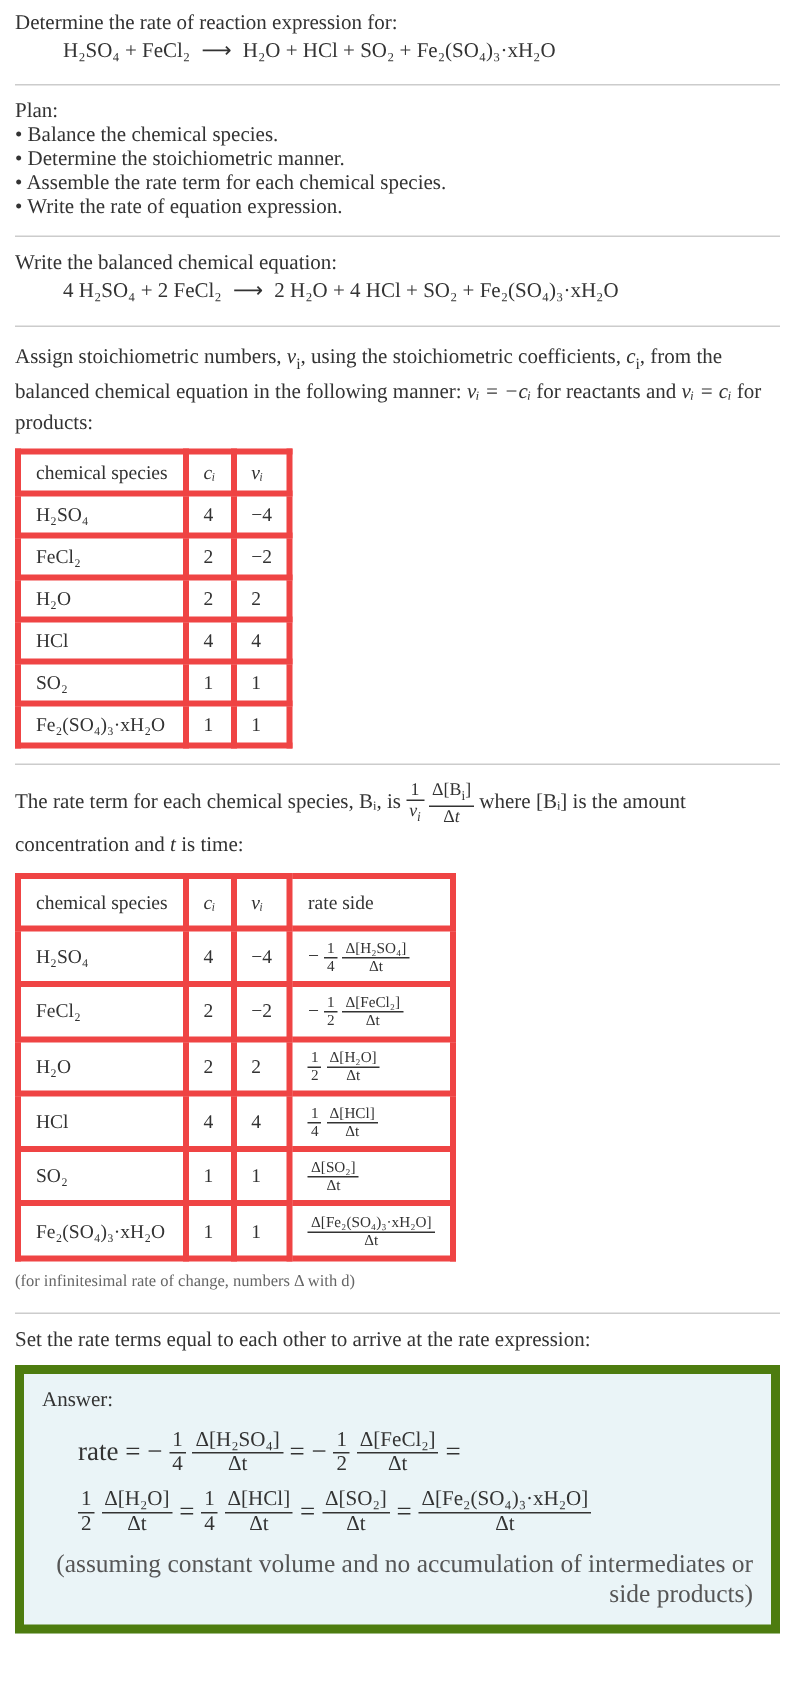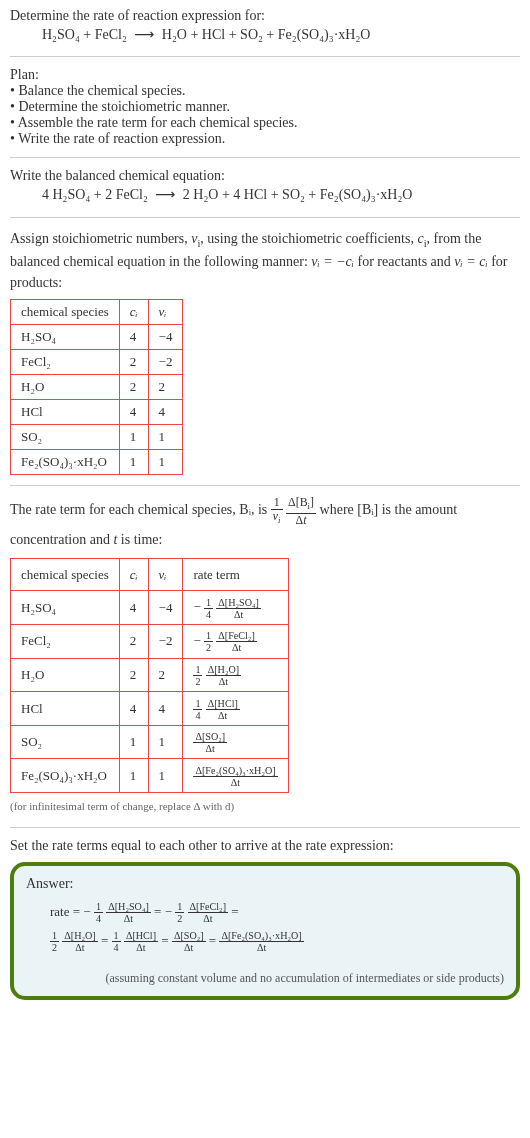--- a/index.html
+++ b/index.html
@@ -36,21 +36,21 @@
   padding: 0 4px;
 }
 .plan-item {
   padding-left: 0;
 }
 table {
   border-collapse: collapse;
   margin-top: 6px;
 }
 th, td {
-  border: 1px solid #ef4444;
+  border: 4px solid #ef4444;
   padding: 4px 10px;
   text-align: left;
   font-weight: normal;
   font-size: 13px;
 }
 th {
   background: #fff;
 }
 td.center, th.center {
 }
@@ -76,38 +76,38 @@
 .rate-intro {
   line-height: 1.8;
 }
 .footnote {
   font-size: 11px;
   color: #666;
   margin-top: 4px;
 }
 .answer-box {
   background: #eaf4f7;
-  border: 4px solid #4d7c0f;
-  border-radius: 15px;
+  border: 6px solid #4d7c0f;
+  border-radius: 0;
   padding: 10px 12px;
   margin-top: 6px;
 }
 .answer-label {
   margin-bottom: 6px;
 }
 .answer-rate {
   padding-left: 24px;
   line-height: 2.2;
-  font-size: 13px;
+  font-size: 18px;
 }
 .answer-note {
-  font-size: 12px;
+  font-size: 17px;
   color: #555;
   text-align: right;
-  margin-top: 16px;
+  margin-top: 6px;
 }
 .ital {
   font-style: italic;
 }
 </style>
 </head>
 <body>
 
 <div class="section">
   <div>Determine the rate of reaction expression for:</div>
@@ -118,21 +118,21 @@
   </div>
 </div>
 
 <hr class="hr">
 
 <div class="section">
   <div>Plan:</div>
   <div class="plan-item">• Balance the chemical species.</div>
   <div class="plan-item">• Determine the stoichiometric manner.</div>
   <div class="plan-item">• Assemble the rate term for each chemical species.</div>
-  <div class="plan-item">• Write the rate of reaction expression.</div>
+  <div class="plan-item">• Write the rate of equation expression.</div>
 </div>
 
 <hr class="hr">
 
 <div class="section">
   <div>Write the balanced chemical equation:</div>
   <div class="equation">
     <span>4 H₂SO₄ + 2 FeCl₂</span>
     <span class="arrow">⟶</span>
     <span>2 H₂O + 4 HCl + SO₂ + Fe₂(SO₄)₃·xH₂O</span>
@@ -195,21 +195,21 @@
     <span class="frac"><span class="num">Δ[B<span class="sub">i</span>]</span><span class="den">Δ<span class="ital">t</span></span></span>
     <span> where [Bᵢ] is the amount concentration and </span><span class="ital">t</span><span> is time:</span>
   </div>
 
   <table>
     <tbody>
         <tr>
       <th>chemical species</th>
       <th class="center ital">cᵢ</th>
       <th class="center ital">νᵢ</th>
-      <th class="center">rate term</th>
+      <th class="center">rate side</th>
     </tr>
     <tr>
       <td>H₂SO₄</td>
       <td class="center">4</td>
       <td class="center">−4</td>
       <td>
         <span>−</span>
         <span class="frac small-frac"><span class="num">1</span><span class="den">4</span></span>
         <span class="frac small-frac"><span class="num">Δ[H₂SO₄]</span><span class="den">Δt</span></span>
       </td>
@@ -253,21 +253,21 @@
     <tr>
       <td>Fe₂(SO₄)₃·xH₂O</td>
       <td class="center">1</td>
       <td class="center">1</td>
       <td>
         <span class="frac small-frac"><span class="num">Δ[Fe₂(SO₄)₃·xH₂O]</span><span class="den">Δt</span></span>
       </td>
     </tr>
   </tbody>
     </table>
-  <div class="footnote">(for infinitesimal term of change, replace Δ with d)</div>
+  <div class="footnote">(for infinitesimal rate of change, numbers Δ with d)</div>
 </div>
 
 <hr class="hr">
 
 <div class="section">Set the rate terms equal to each other to arrive at the rate expression:</div>
 
 <div class="answer-box">
   <div class="answer-label">Answer:</div>
   <div class="answer-rate">
     <span>rate = </span>

